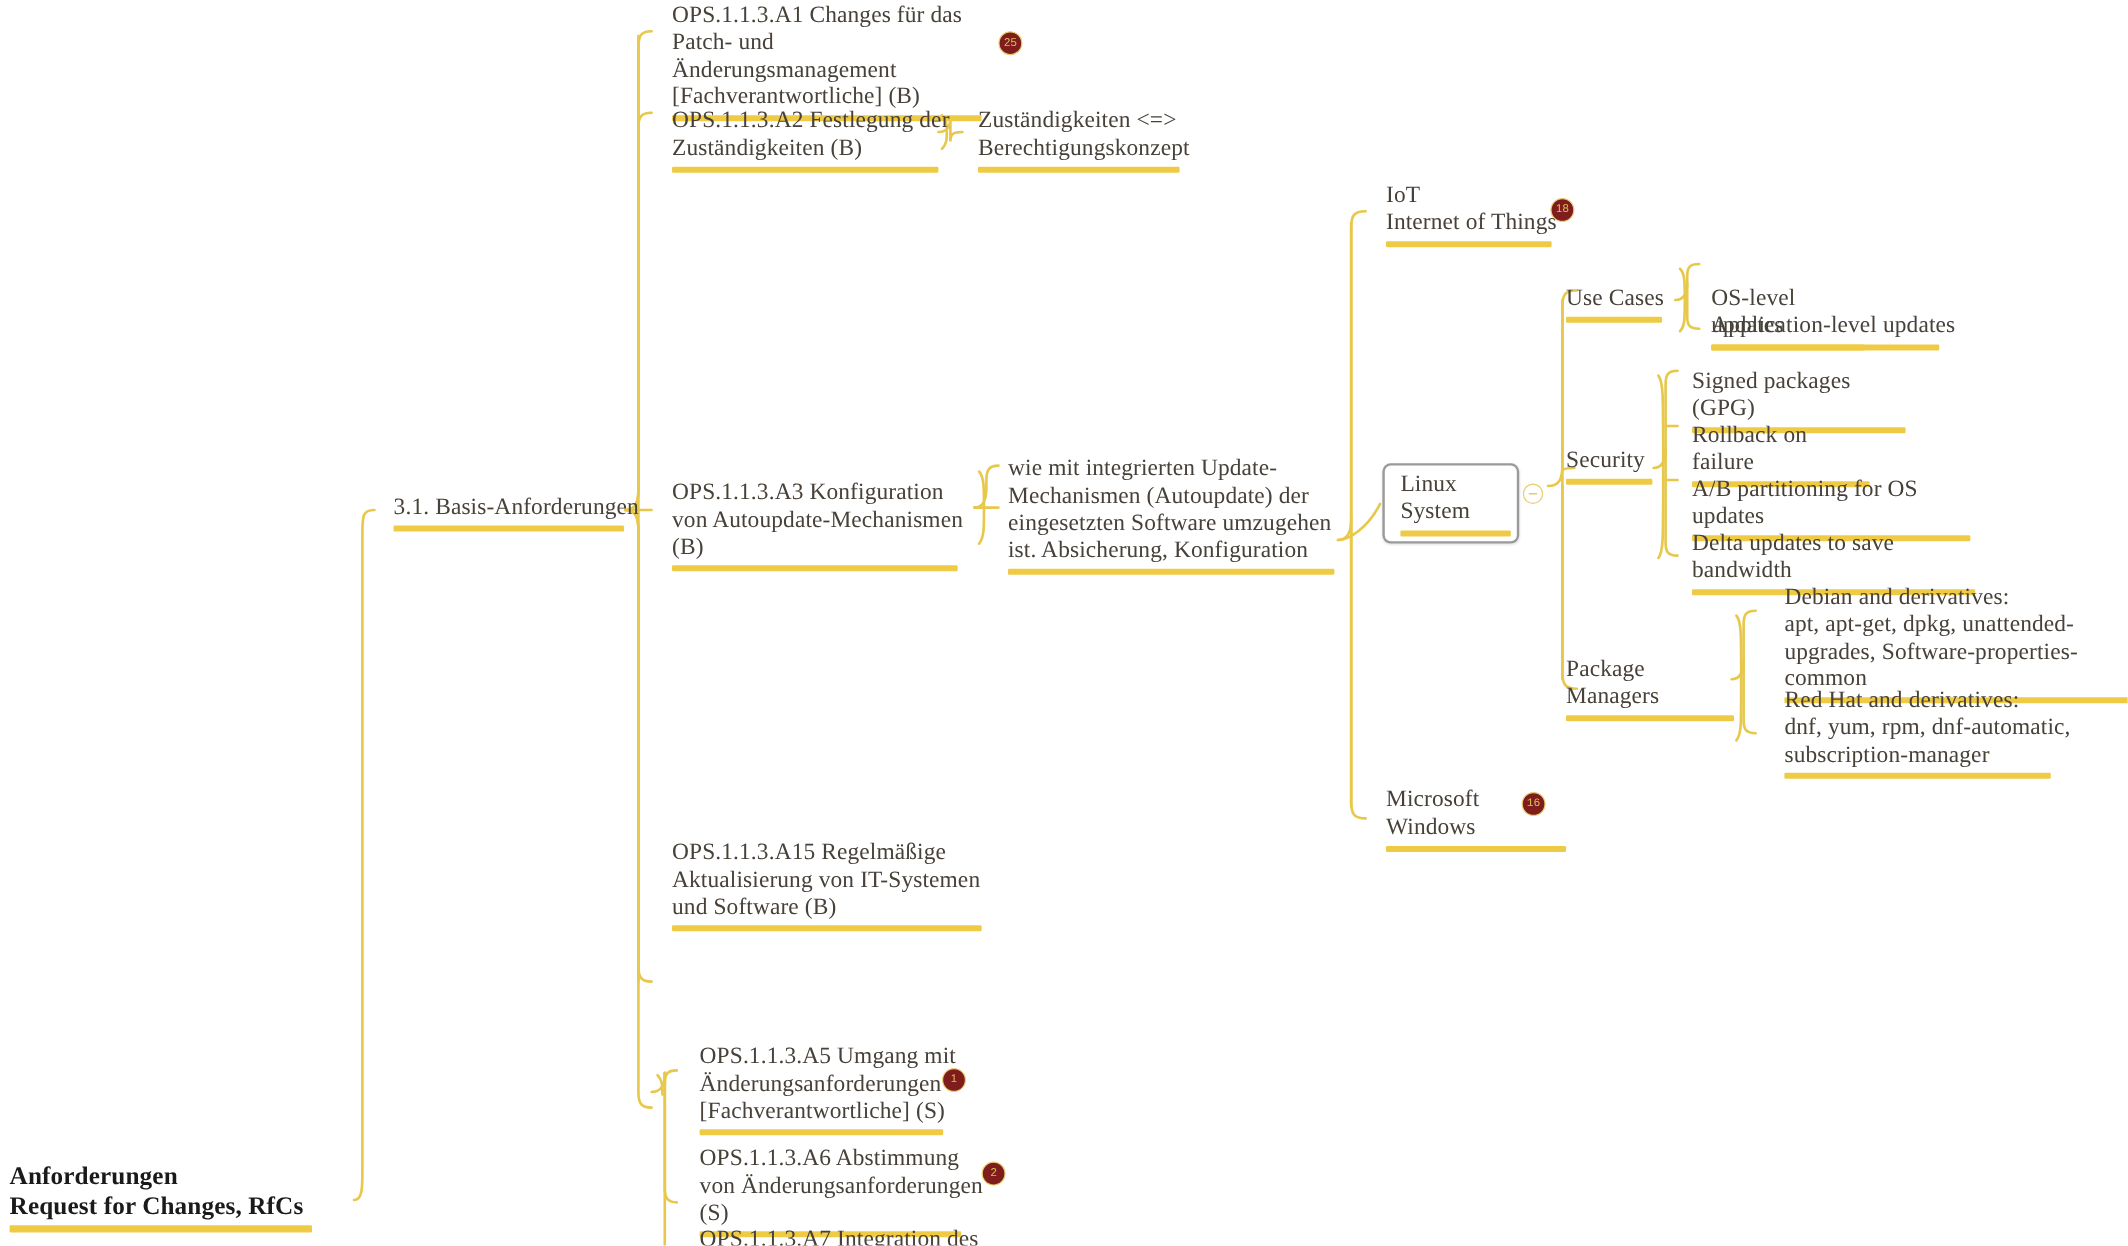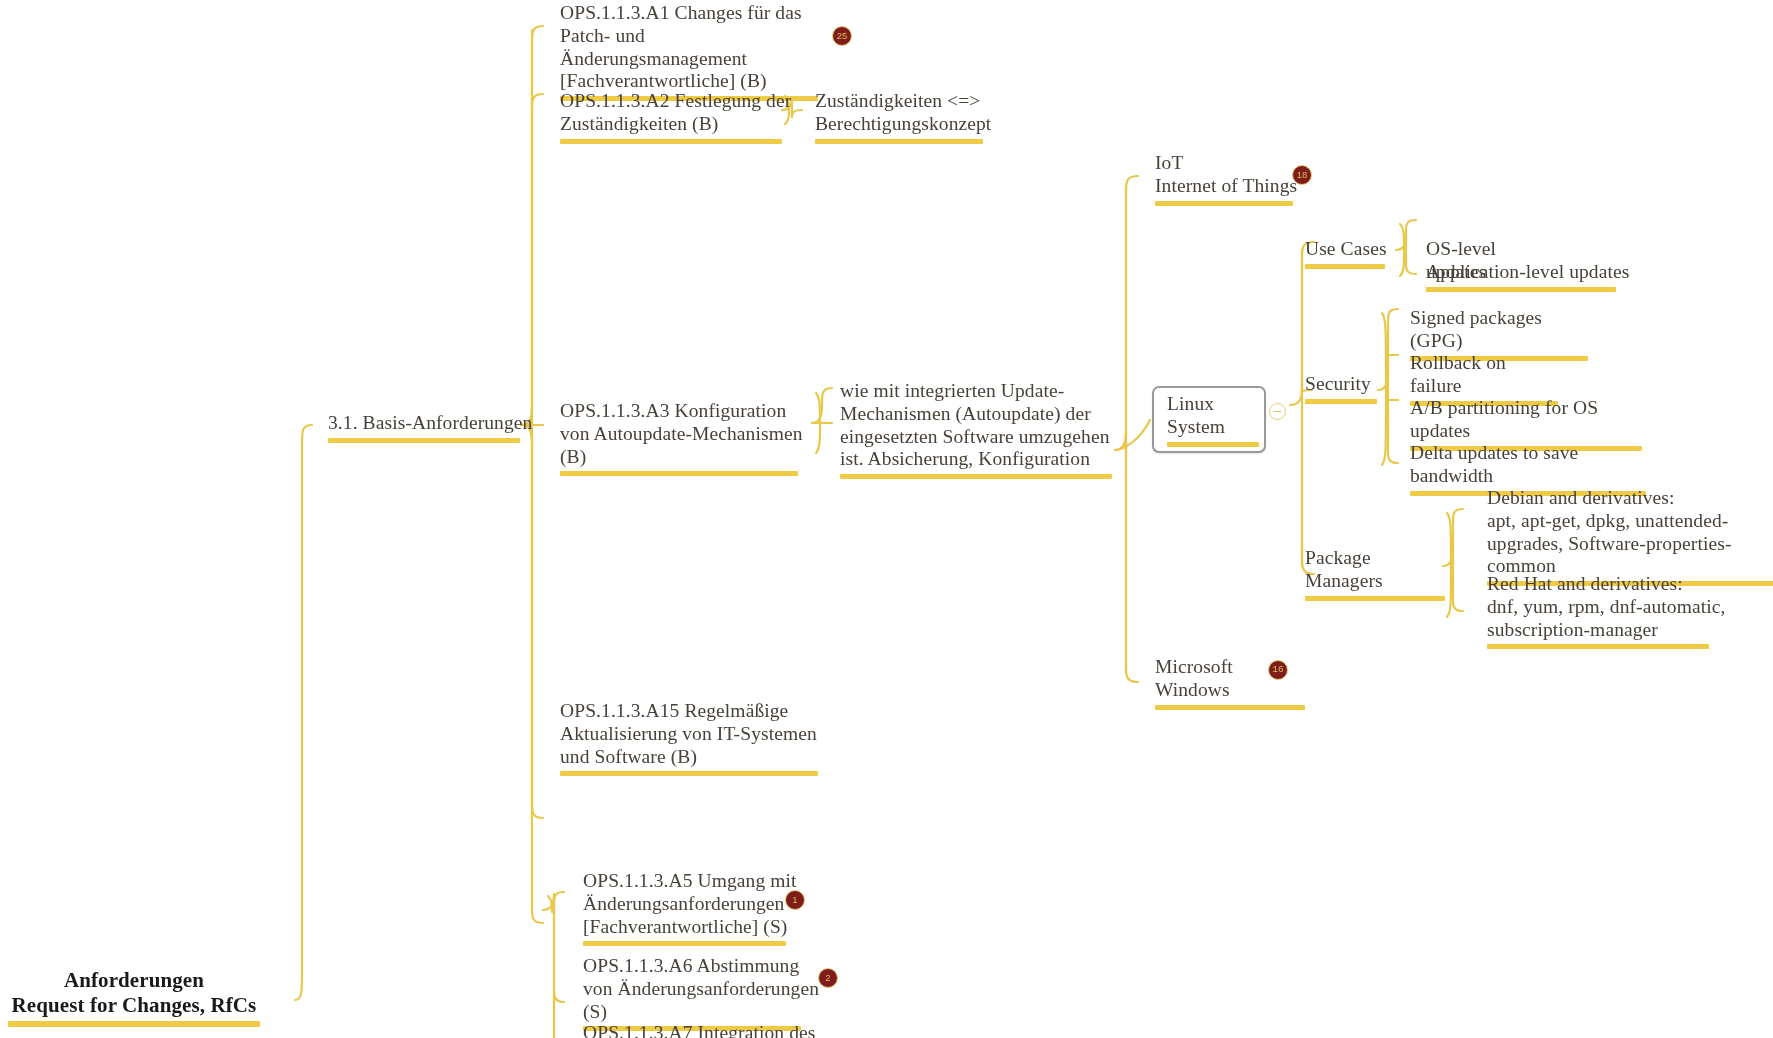--- a/index.html
+++ b/index.html
@@ -145,21 +145,21 @@
       <path d="M 1453 550 L 1453 600 C 1453 608, 1455 611, 1463 611"></path>
       <path d="M 1447 513 C 1451 518, 1451 525, 1451 566 C 1451 607, 1451 612, 1447 617"></path>
 
       <path d="M 543 910 C 552 910, 554 903, 554 894 L 554 903 C 554 895, 556 892, 564 892"></path>
       <path d="M 554 894 L 554 990 C 554 998, 556 1002, 564 1002"></path>
       <path d="M 554 894 L 554 1038"></path>
       <path d="M 548 896 C 552 900, 552 905, 552 912"></path>
     </g>
   </svg>
 
-  <div class="node root" style="left:8px; top:968px; width:252px;text-align:center;">
+  <div class="node root" style="left:8px; top:968px; width:252px;">
     <div class="txt">Anforderungen</div>
     <div class="txt">Request for Changes, RfCs</div>
     <div class="underline" style="width:252px;"></div>
   </div>
 
   <div class="node" style="left:328px; top:412px; width:210px;">
     <div class="txt">3.1. Basis-Anforderungen</div>
     <div class="underline" style="width:192px;"></div>
   </div>
 

